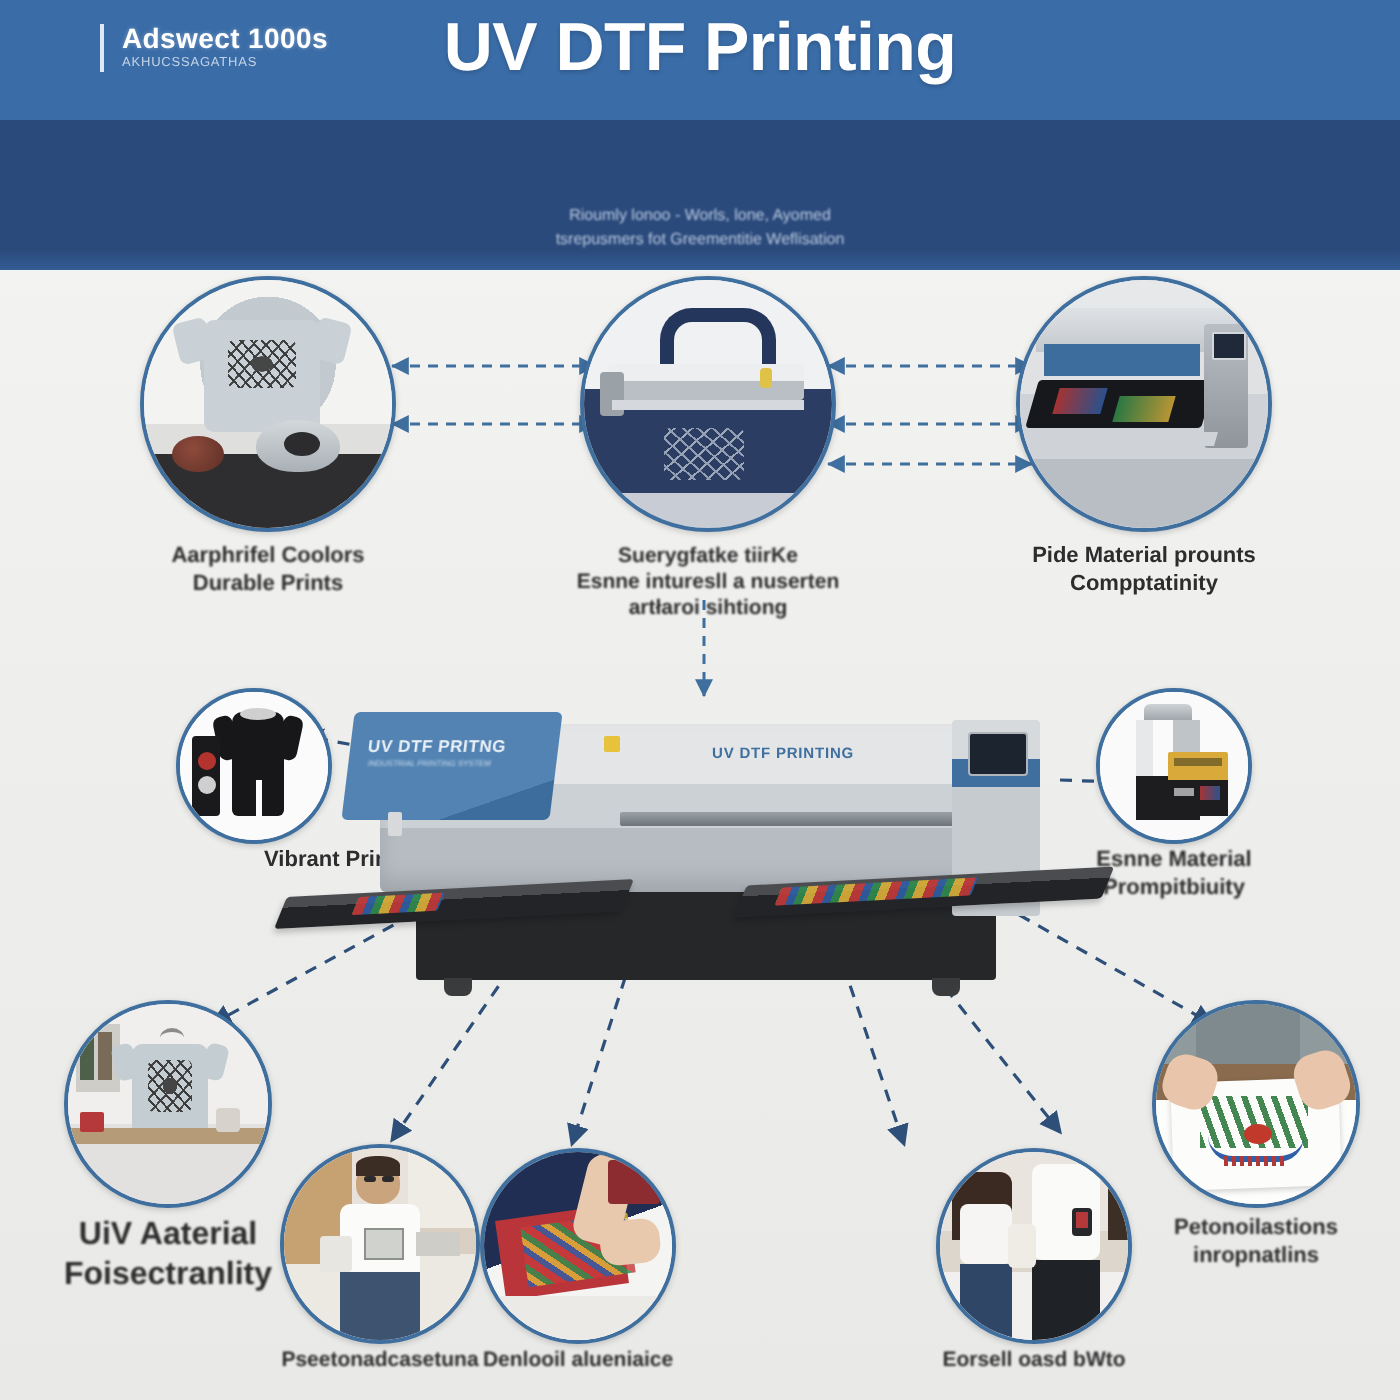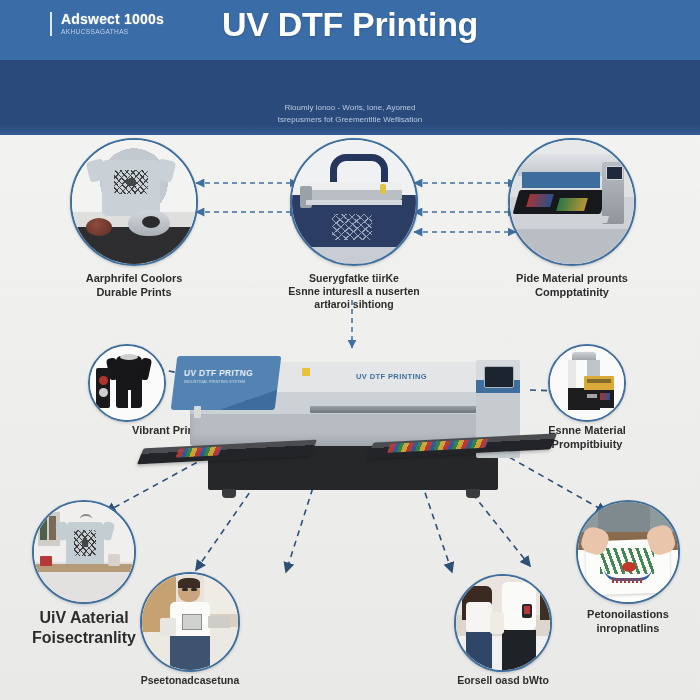--- a/index.html
+++ b/index.html
@@ -304,23 +304,39 @@
         <div style="position:absolute;left:40px;top:40px;width:18px;height:14px;background:#cfd2cd;border:1px solid #8d918c;"></div>
         <div style="position:absolute;left:18px;top:44px;width:16px;height:18px;background:#e8e6e0;border-radius:2px;"></div>
         <div style="position:absolute;left:66px;top:42px;width:22px;height:12px;background:#cfcdc8;"></div>
       </div>
     </div>
     <div class="cap blur" style="top:102px;font-size:10.5px;">
       <div>Pseetonadcasetuna</div>
     </div>
   </div>
 
-
-
-  <div class="node" style="left:454px;top:574px;">
+  <div class="node" style="left:240px;top:574px;">
+    <div class="circ" style="width:94px;height:94px;">
+      <div class="sc hands">
+        <div style="position:absolute;left:8px;top:30px;width:62px;height:40px;background:#b9353a;transform:rotate(-8deg);"></div>
+        <div style="position:absolute;left:20px;top:34px;width:54px;height:30px;background:
+          repeating-linear-gradient(42deg,#2f5fa8 0 3px,#e0b43a 3px 6px,#2f8f4e 6px 9px,#c83a3a 9px 13px);opacity:.82;transform:rotate(-8deg);"></div>
+        <div style="position:absolute;left:48px;top:2px;width:24px;height:44px;background:#e8c9ae;border-radius:8px;transform:rotate(14deg);"></div>
+        <div style="position:absolute;left:58px;top:34px;width:30px;height:22px;background:#e8c9ae;border-radius:9px;transform:rotate(-6deg);"></div>
+        <div style="position:absolute;left:62px;top:4px;width:26px;height:22px;background:#8c2b30;border-radius:2px;"></div>
+        <div style="position:absolute;left:0;top:72px;width:94px;height:22px;background:#eceae6;"></div>
+      </div>
+    </div>
+    <div class="cap blur" style="top:100px;font-size:10.5px;">
+      <div>Denlooil alueniaice</div>
+    </div>
+  </div>
+
+
+  <div class="node" style="left:468px;top:574px;">
     <div class="circ" style="width:94px;height:94px;">
       <div class="sc pair">
         <div style="position:absolute;left:6px;top:10px;width:30px;height:34px;background:#3a2a22;border-radius:6px 6px 0 0;"></div>
         <div style="position:absolute;left:10px;top:26px;width:26px;height:30px;background:#f6f5f3;border-radius:4px;"></div>
         <div style="position:absolute;left:10px;top:56px;width:26px;height:38px;background:#2f4666;"></div>
         <div style="position:absolute;left:46px;top:6px;width:34px;height:48px;background:#fafaf8;border-radius:5px;"></div>
         <div style="position:absolute;left:46px;top:54px;width:34px;height:40px;background:#1f2226;"></div>
         <div style="position:absolute;left:66px;top:28px;width:10px;height:14px;background:#26282c;border-radius:2px;"></div>
         <div style="position:absolute;left:68px;top:30px;width:6px;height:8px;background:#b5393a;"></div>
         <div style="position:absolute;left:34px;top:36px;width:14px;height:22px;background:#efece6;border-radius:3px;"></div>

